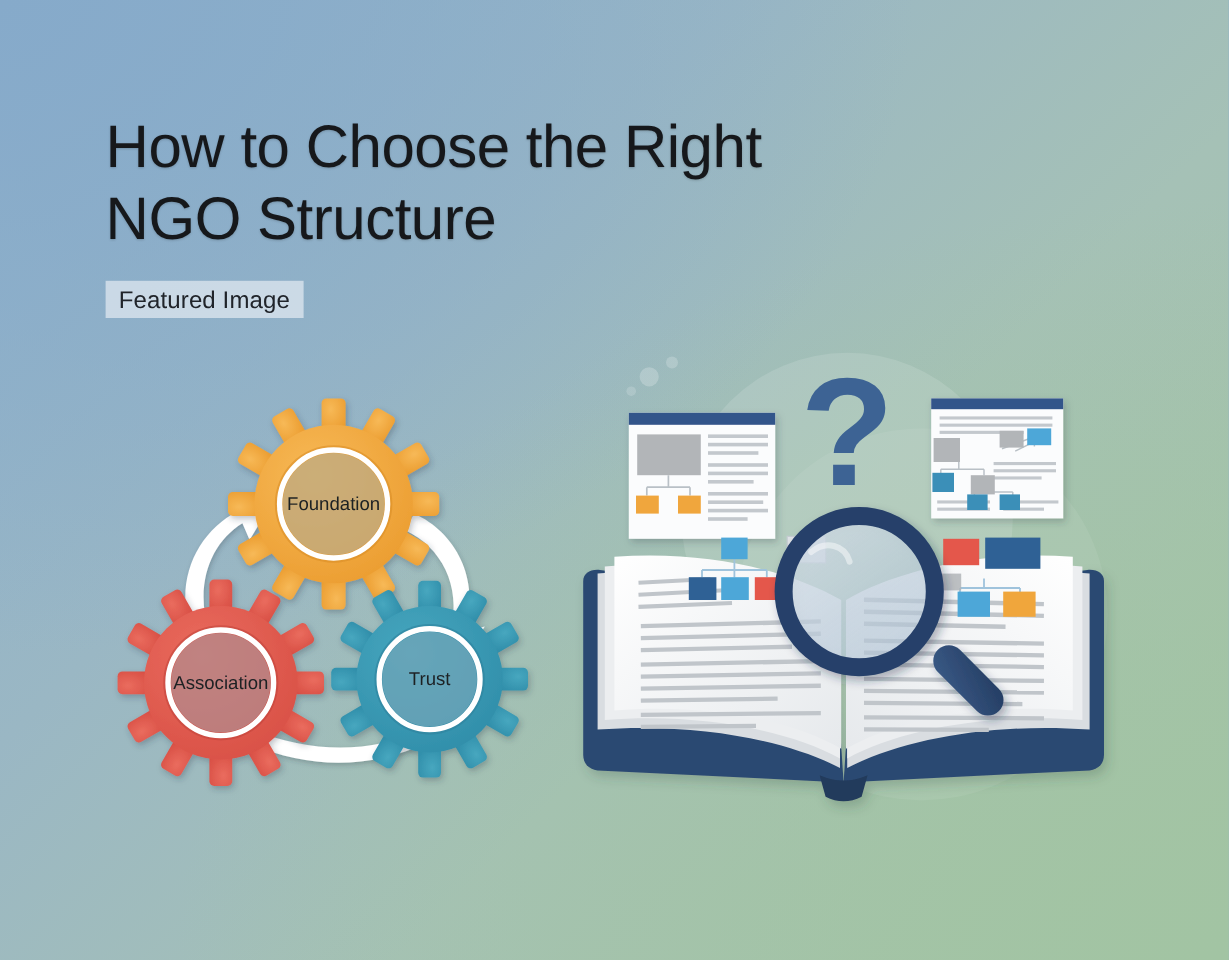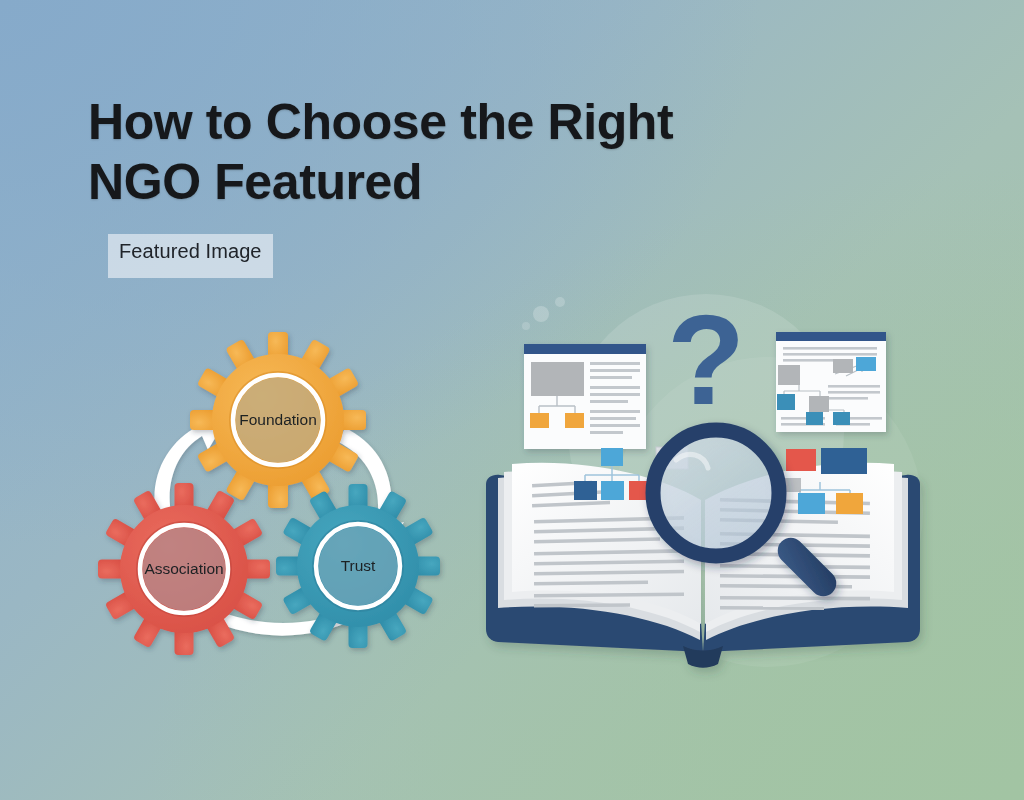--- a/index.html
+++ b/index.html
@@ -16,38 +16,37 @@
     background:
       radial-gradient(120% 110% at 0% 0%, rgba(134,170,202,1) 0%, rgba(134,170,202,0) 62%),
       radial-gradient(130% 120% at 100% 100%, rgba(162,196,163,1) 0%, rgba(162,196,163,0) 66%),
       linear-gradient(135deg, #8db0cc 0%, #9ab7c4 34%, #a5c1b6 62%, #a4c4a4 100%);
   }
 
   
   #header { position:absolute; left:88px; top:92px; width:760px; }
   .title-line {
     font-size:50px;
-    font-weight:bold;
+    font-weight:normal;
     line-height:60px;
     color:#16181b;
     letter-spacing:-0.4px;
     font-stretch:condensed;
     text-shadow:0 1px 2px rgba(0,0,0,0.18);
     white-space:nowrap;
   }
   #badge {
     display:inline-block;
     margin-top:22px;
-    padding:5px 11px 15px 11px;
+    padding:5px 11px 2px 11px;
     background:rgba(240,244,248,0.62);
     color:#20242a;
     font-size:20px;
     line-height:24px;
     letter-spacing:0.1px;
-    margin-left:20px;
   }
 
   
   #gears { position:absolute; left:92px; top:316px; width:380px; height:350px; }
   #gears svg { display:block; width:380px; height:350px; }
   .gear-label {
     font-family:"Liberation Sans", sans-serif;
     font-size:15.5px;
     fill:#1d2024;
     text-anchor:middle;
@@ -58,21 +57,21 @@
   #book { position:absolute; left:468px; top:272px; width:470px; height:410px; }
   #book svg { display:block; width:470px; height:410px; }
 </style>
 </head>
 <body>
 
 <div id="stage">
 
   <div id="header">
     <div class="title-line">How to Choose the Right</div>
-    <div class="title-line">NGO Featured</div>
+    <div class="title-line">NGO Structure</div>
     <div id="badge">Featured Image</div>
   </div>
 
   <div id="gears">
     <svg viewBox="0 0 380 350" xmlns="http://www.w3.org/2000/svg">
       <defs>
         <radialGradient id="gOrange" cx="38%" cy="32%" r="78%">
           <stop offset="0%" stop-color="#f7b957"></stop>
           <stop offset="100%" stop-color="#eb9c2f"></stop>
         </radialGradient>

